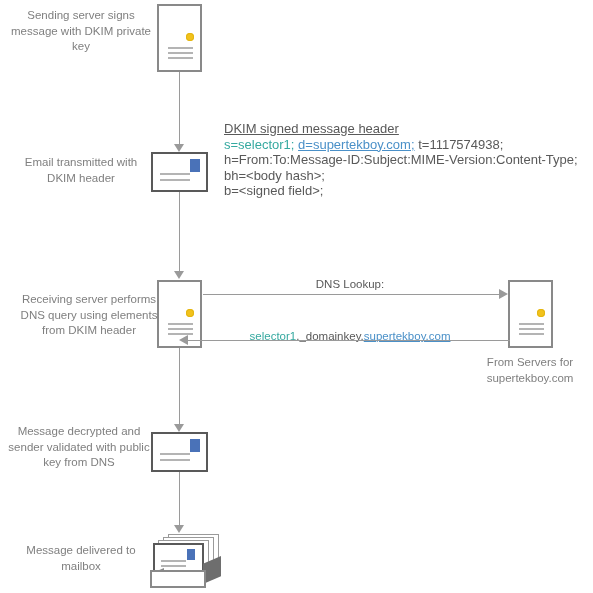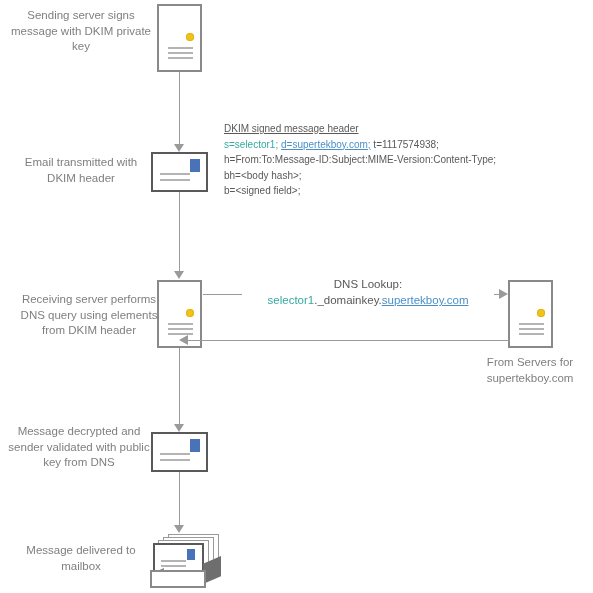--- a/index.html
+++ b/index.html
@@ -20,21 +20,21 @@
   .lbl {
     position: absolute;
     color: #7f7f7f;
     font-size: 11.5px;
     line-height: 15.5px;
     text-align: center;
   }
   .mono-block {
     position: absolute;
     color: #595959;
-    font-size: 10px;
+    font-size: 13px;
     line-height: 15.6px;
     white-space: nowrap;
   }
   .mono-block .hdr {
     text-decoration: underline;
     color: #595959;
   }
   .teal { color: #35a9a0; }
   .blue { color: #4a90c8; text-decoration: underline; }
   .dark { color: #595959; }
@@ -209,23 +209,23 @@
     <div class="bar" style="left:9px; top:41px; width:25px;"></div>
     <div class="bar" style="left:9px; top:46px; width:25px;"></div>
     <div class="bar" style="left:9px; top:51px; width:25px;"></div>
   </div>
 
   <div class="lbl" style="left:466px; top:355px; width:128px;">From Servers for supertekboy.com</div>
 
   <div class="hline" style="left:203px; top:294px; width:296px;"></div>
   <div class="arrow-right" style="left:499px; top:289px;"></div>
 
-  <div class="dns-txt" style="left:242px; top:276px; width:252px;">
+  <div class="dns-txt" style="left:224px; top:276px; width:252px;">
     <div>DNS Lookup:</div>
-    <div style="background:#ffffff;">
+    <div style="background:#ffffff;margin-top:36px;">
       <span class="teal">selector1</span><span class="dark">._domainkey.</span><span class="blue">supertekboy.com</span>
     </div>
   </div>
 
   <div class="hline" style="left:188px; top:340px; width:322px;"></div>
   <div class="arrow-left" style="left:179px; top:335px;"></div>
 
 
   <div class="vline" style="left:179px; top:348px; height:76px;"></div>
   <div class="arrow-down" style="left:173.5px; top:424px;"></div>

